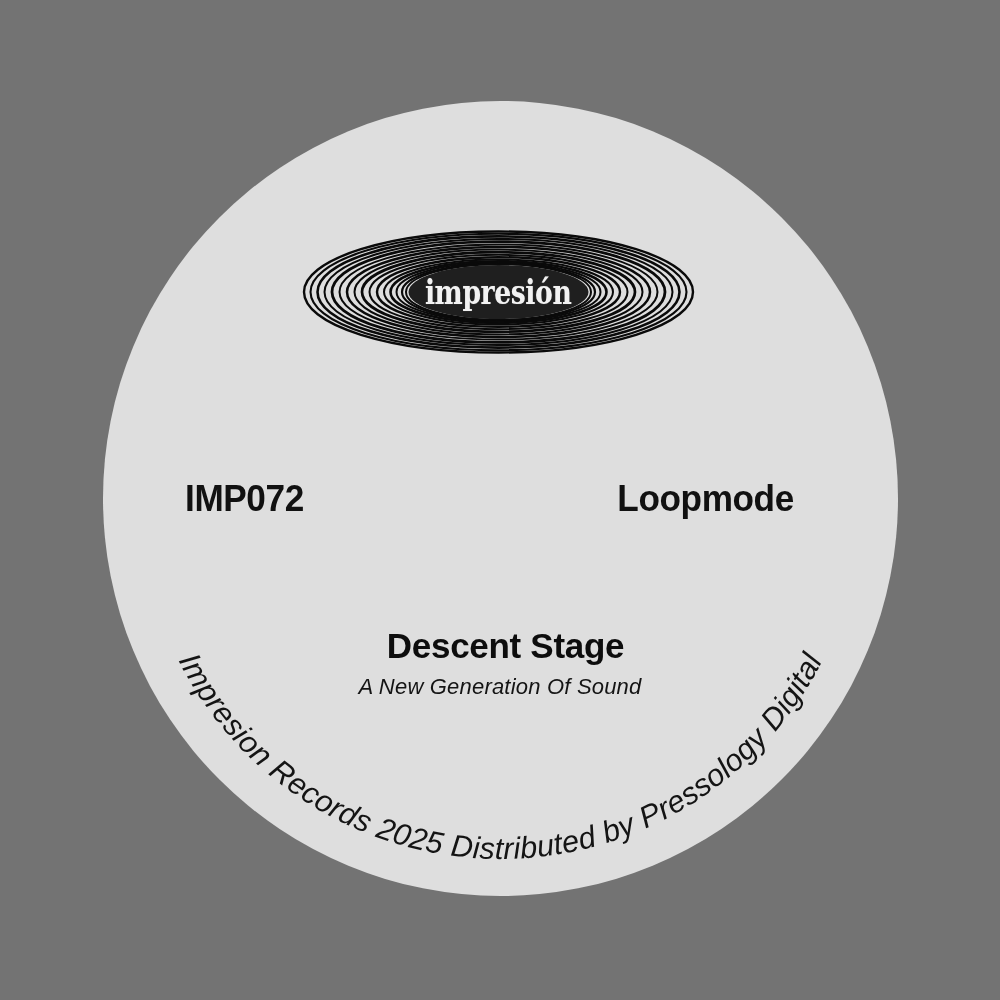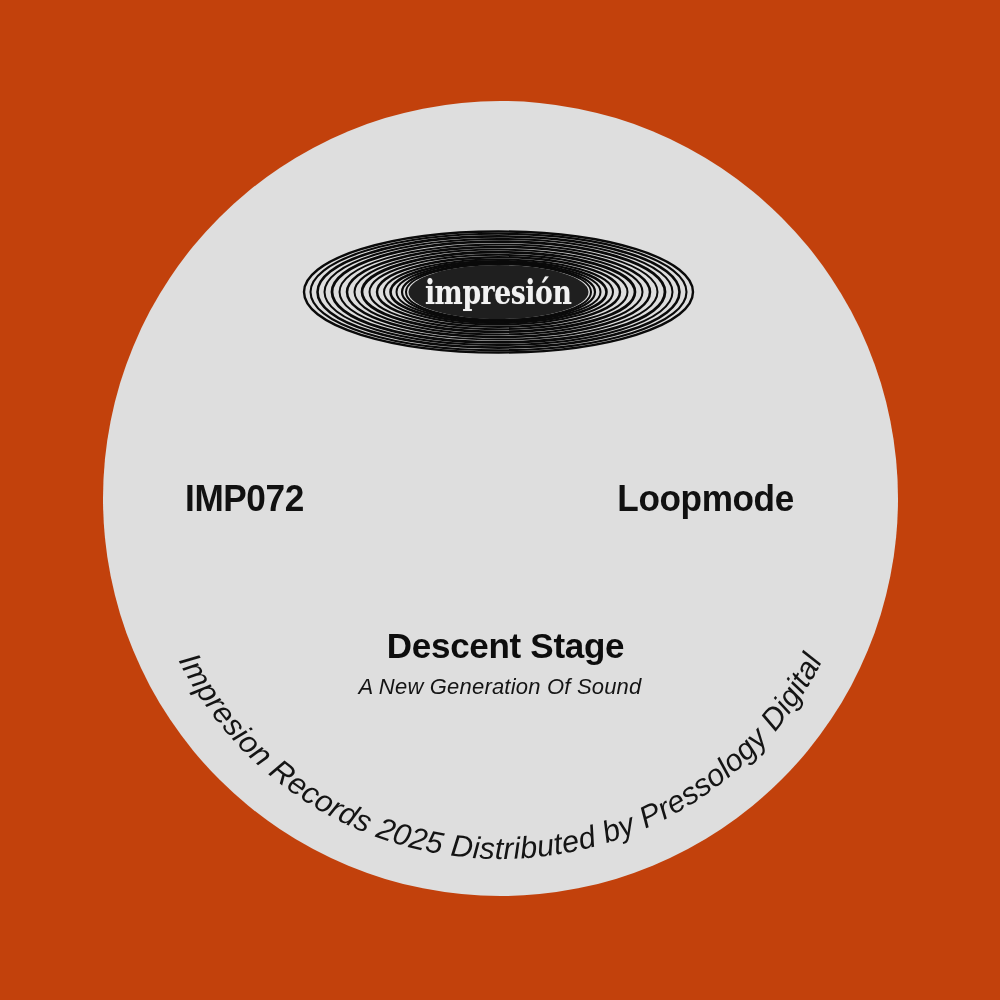--- a/index.html
+++ b/index.html
@@ -11,21 +11,21 @@
   body {
     width: 1000px;
     height: 1000px;
     overflow: hidden;
     font-family: "Liberation Sans", sans-serif;
   }
   .stage {
     position: relative;
     width: 1000px;
     height: 1000px;
-    background: #c2410c;
+    background: #737373;
   }
   .label-disc {
     position: absolute;
     left: 103px;
     top: 101px;
     width: 795px;
     height: 795px;
     border-radius: 50%;
     background: #dedede;
   }

